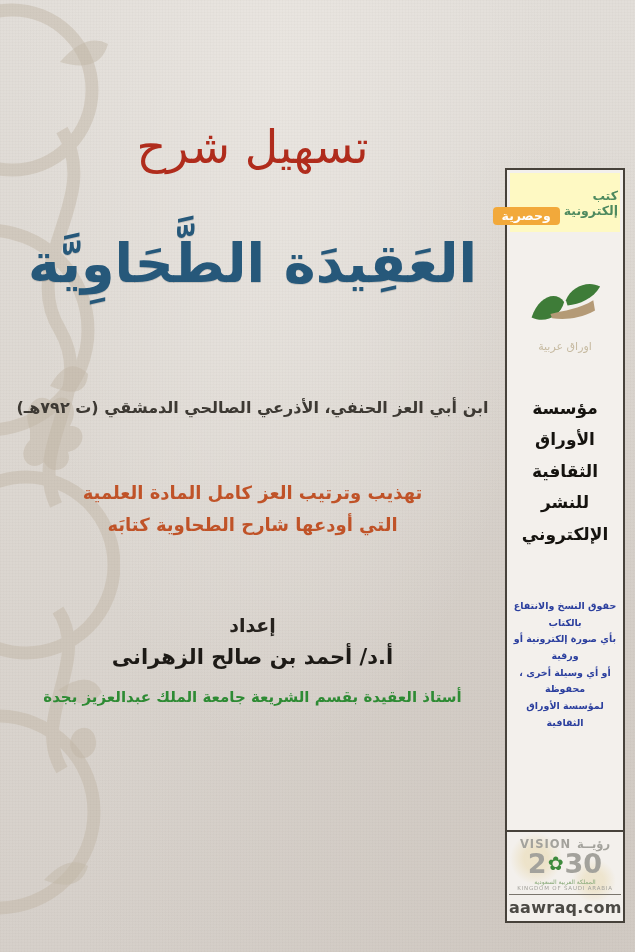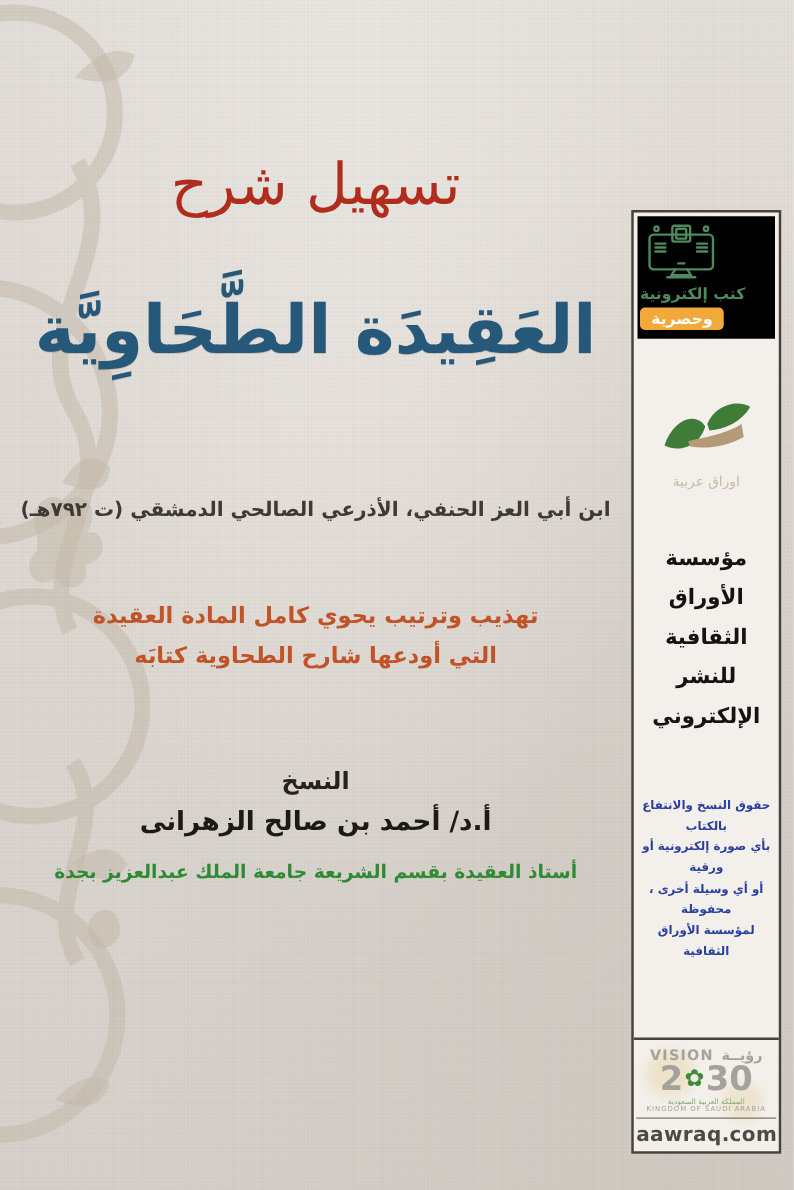--- a/index.html
+++ b/index.html
@@ -35,22 +35,22 @@
   .preparer-title{position:absolute;top:688px;left:0;width:100%;
     font-size:15px;font-weight:700;color:var(--green-line);}
   .dates{position:absolute;top:858px;left:0;width:100%;color:var(--date-blue);line-height:1.35;}
   .year-hijri{font-size:25px;font-weight:700;display:block;}
   .year-greg{font-size:19px;font-weight:700;display:block;}
 
   
   .sidebar{position:absolute;left:505px;top:168px;width:120px;height:755px;box-sizing:border-box;
     border:2px solid #47423b;background:#f3f0ec;direction:rtl;
     display:flex;flex-direction:column;align-items:center;}
-  .ebadge{width:110px;margin-top:3px;background:#000000;padding:6px 2px 7px 2px;box-sizing:border-box;
-    display:flex;flex-direction:column;align-items:flex-end;}
+  .ebadge{width:110px;margin-top:3px;background:#fef9c3;padding:6px 2px 7px 2px;box-sizing:border-box;
+    display:flex;align-items:center;}
   .ebadge-line1{font-size:12.5px;font-weight:700;color:var(--logo-green);margin-top:2px;}
   .ebadge-pill{align-self:flex-end;margin:4px 4px 0 0;background:var(--badge-amber);color:#ffffff;
     font-size:12.5px;font-weight:700;padding:1px 9px 2px 9px;border-radius:4px;}
   .awraq-logo{margin-top:46px;display:flex;flex-direction:column;align-items:center;}
   .awraq-logo-text{font-size:11px;color:#c7bba2;margin-top:2px;}
   .foundation{margin-top:40px;text-align:center;font-size:17px;font-weight:700;color:#15130f;line-height:1.85;}
   .foundation span{display:block;}
   .copyright{margin-top:48px;text-align:center;font-size:9.5px;font-weight:700;
     color:var(--copyright-blue);line-height:1.75;width:108px;}
   .copyright span{display:block;}
@@ -94,24 +94,24 @@
   </svg>
   <div class="grain"></div>
 
   <div class="main-col">
     <div class="series-title">تسهيل شرح</div>
     <div class="main-title">العَقِيدَة الطَّحَاوِيَّة</div>
     <div class="author-block">
       <div>ابن أبي العز الحنفي، الأذرعي الصالحي الدمشقي (ت ٧٩٢هـ)</div>
     </div>
     <div class="subtitle-block">
-      <div>تهذيب وترتيب يحوي كامل المادة العقيدة</div>
+      <div>تهذيب وترتيب العز كامل المادة العلمية</div>
       <div>التي أودعها شارح الطحاوية كتابَه</div>
     </div>
-    <div class="prep-label">النسخ</div>
+    <div class="prep-label">إعداد</div>
     <div class="preparer-name">أ.د/ أحمد بن صالح الزهرانى</div>
     <div class="preparer-title">أستاذ العقيدة بقسم الشريعة جامعة الملك عبدالعزيز  بجدة</div>
     <div class="dates">
     </div>
   </div>
 
   <div class="sidebar">
 
     <div class="ebadge">
       <svg width="66" height="46" viewBox="0 0 80 58" fill="none" stroke="#4e8a5f" stroke-width="2.4" stroke-linecap="round" stroke-linejoin="round" aria-hidden="true">

